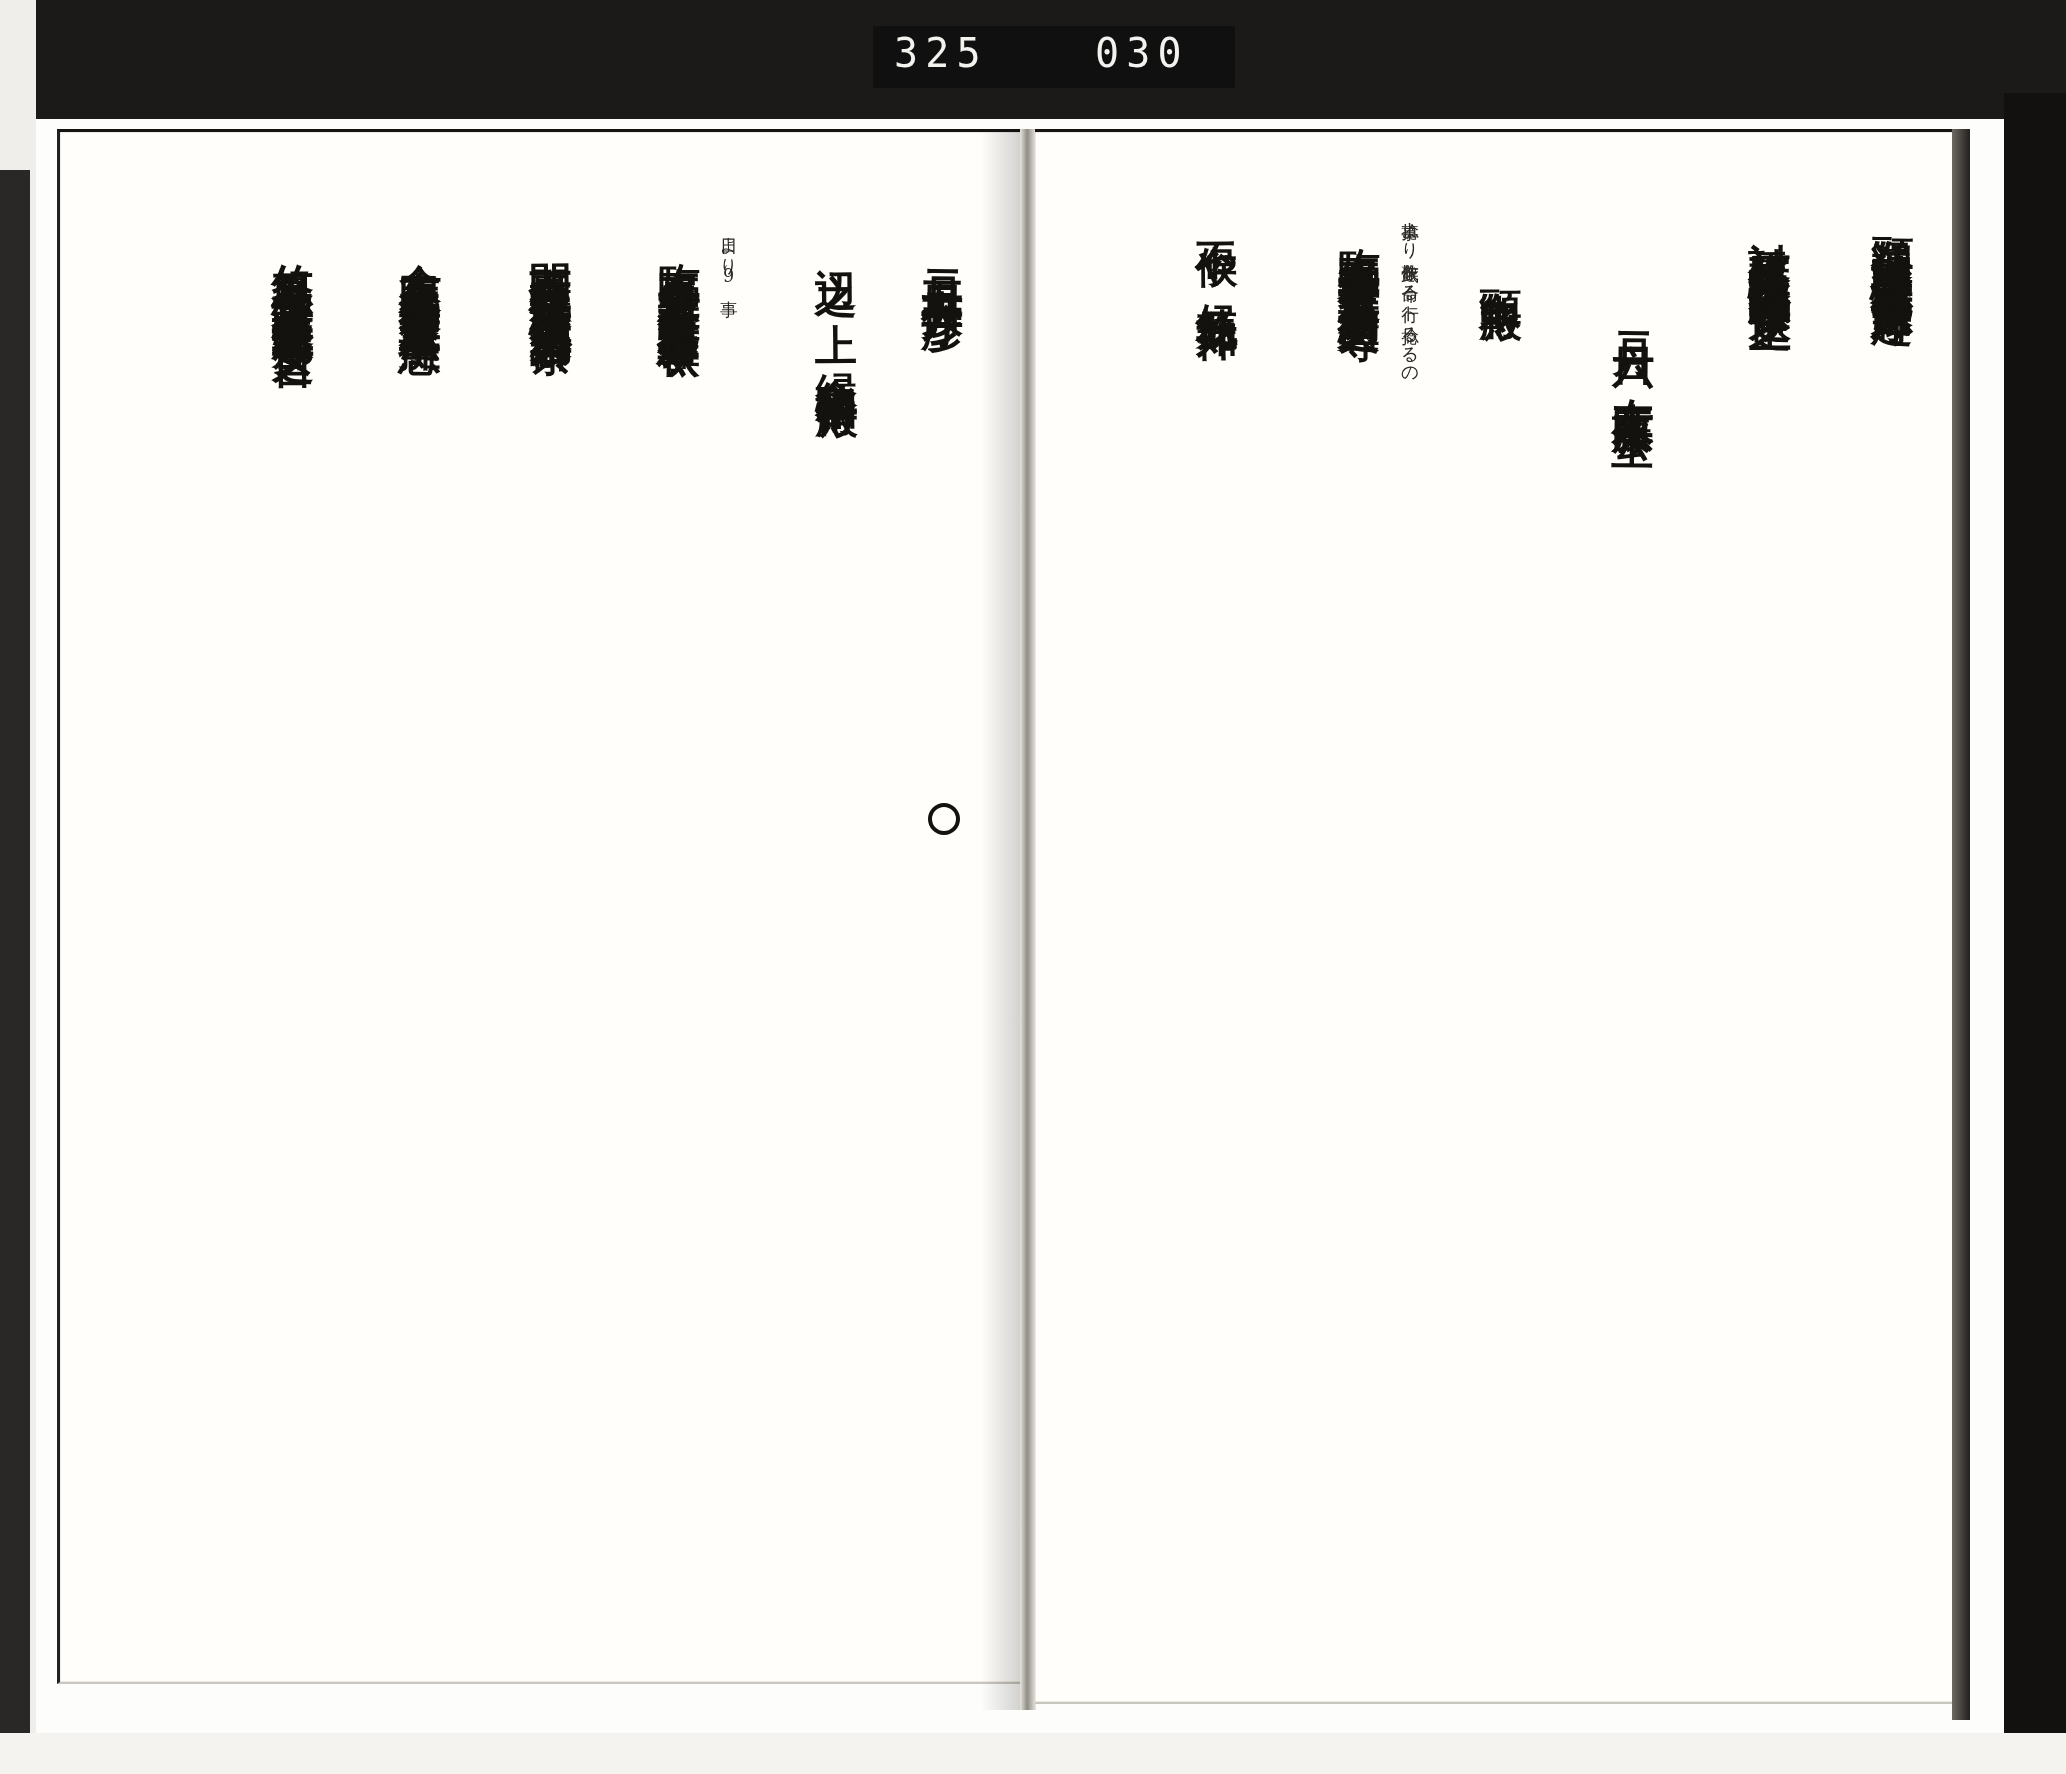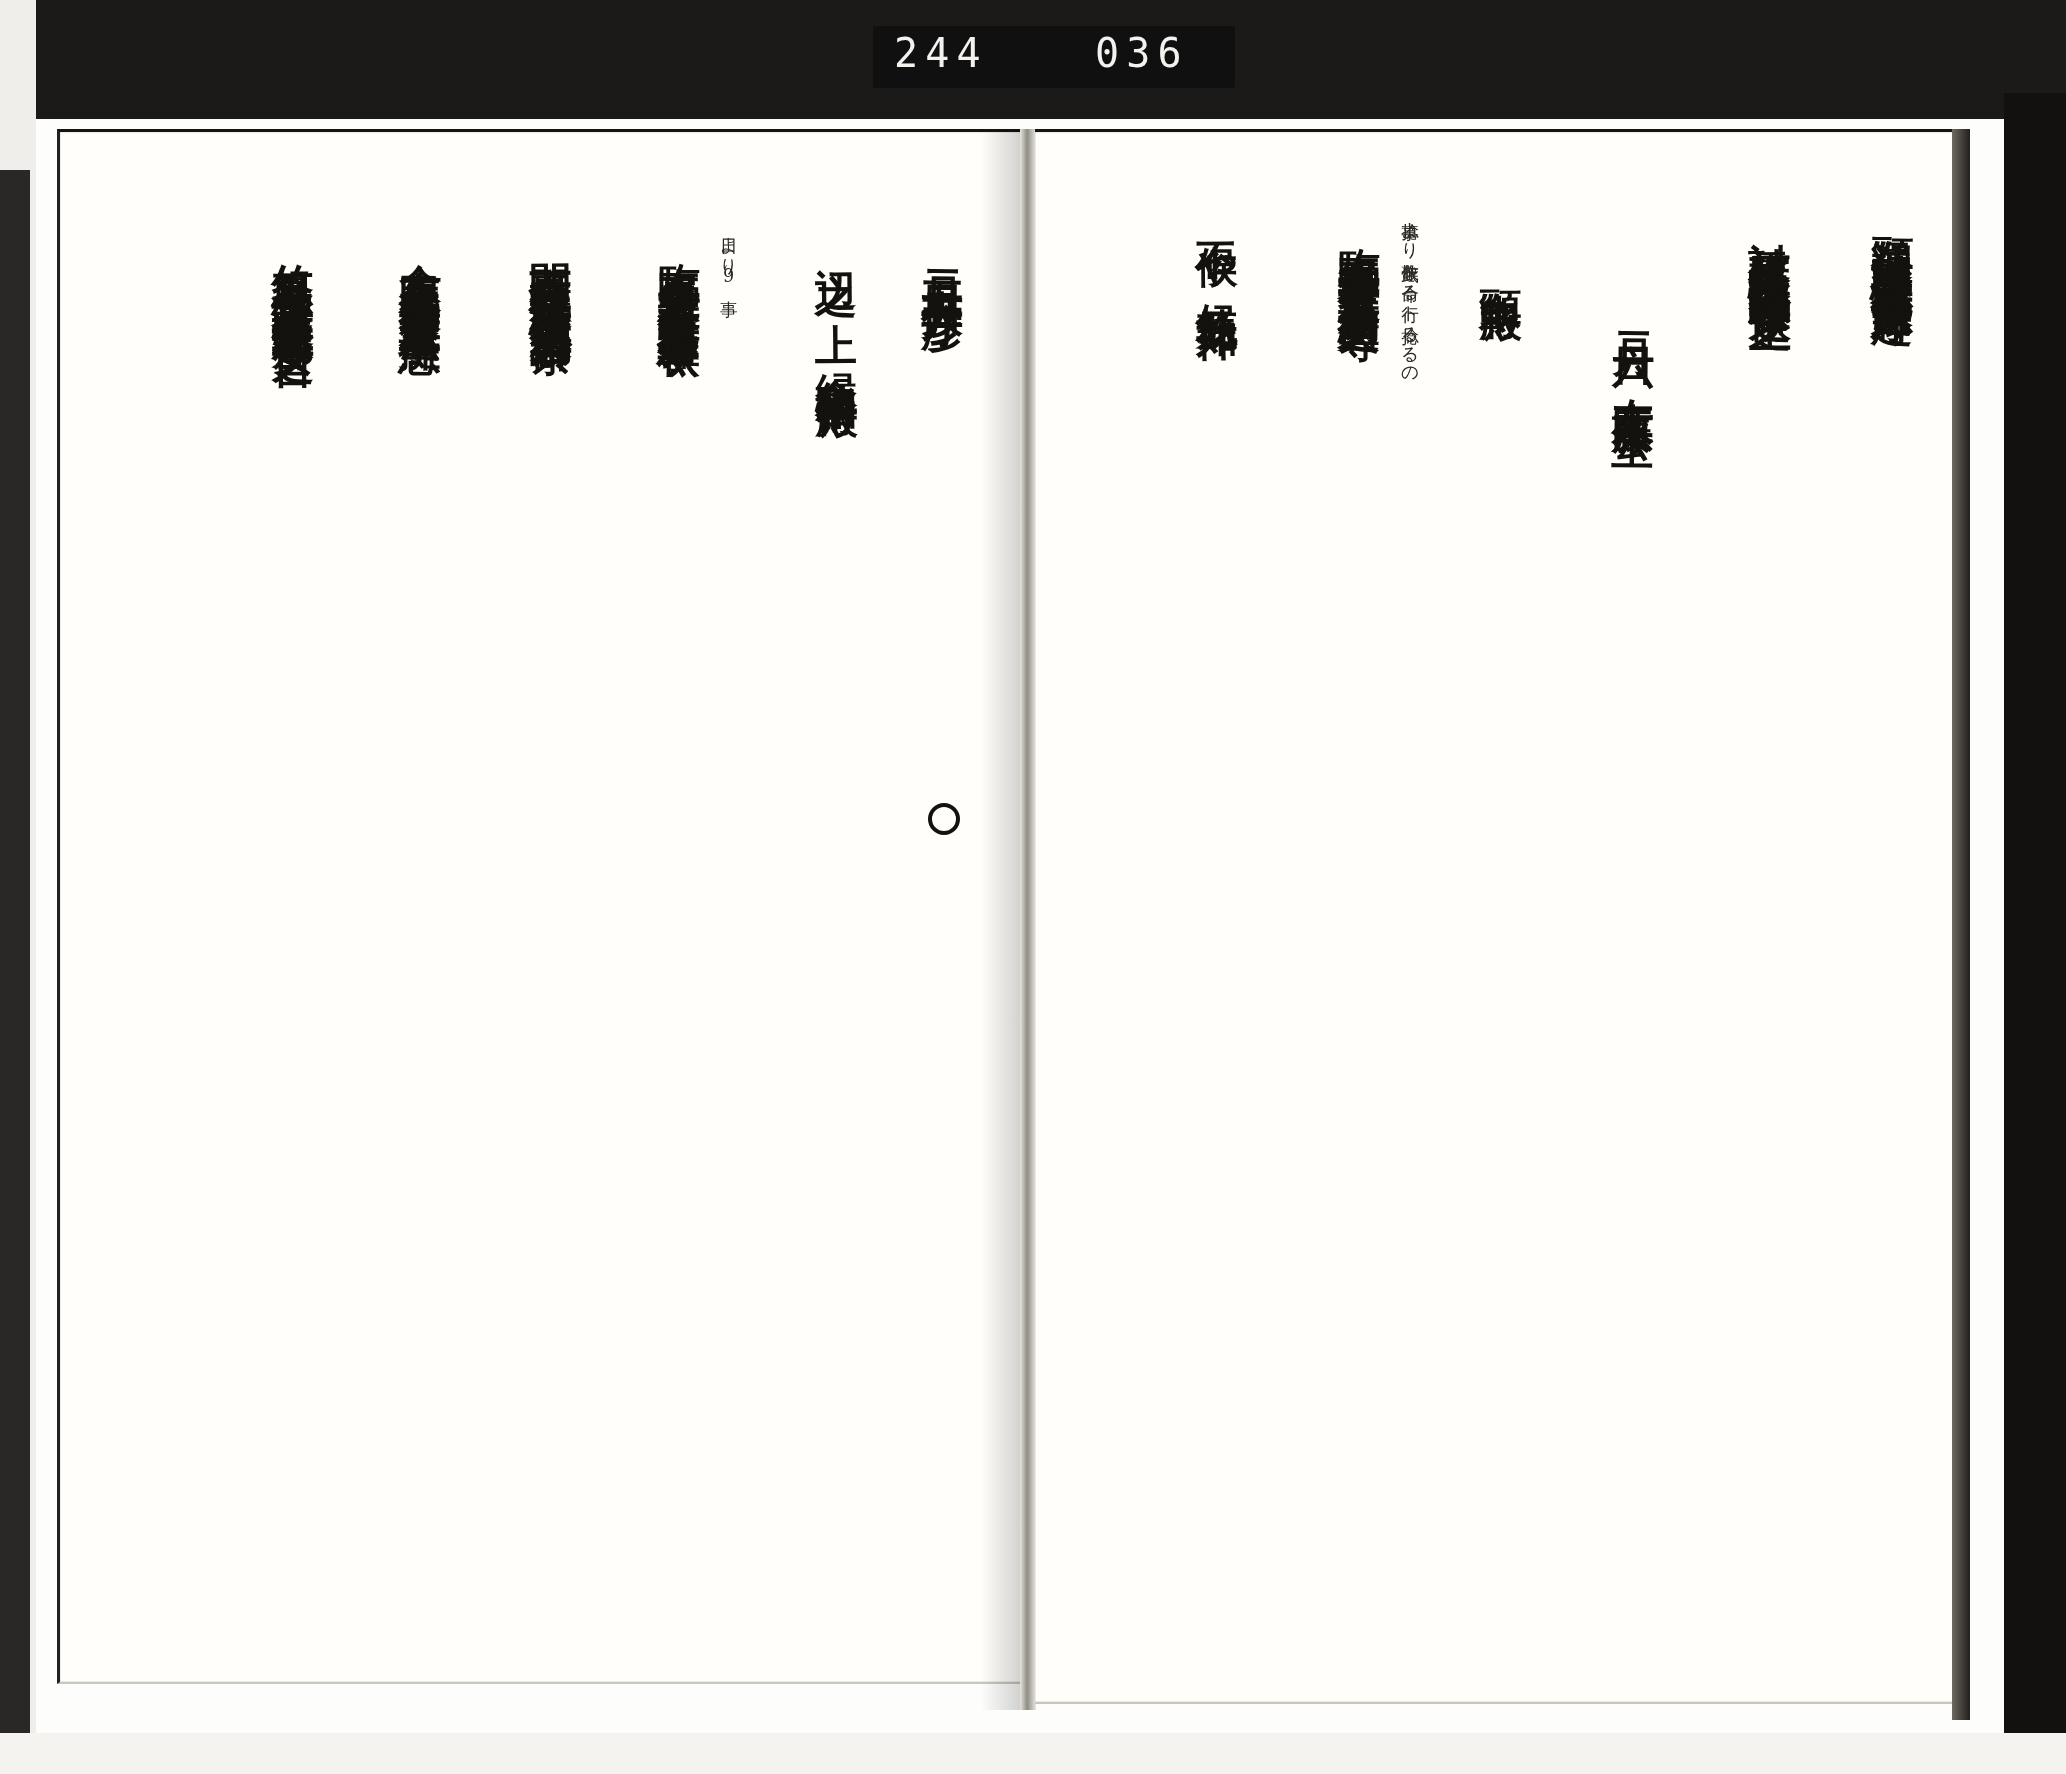--- a/index.html
+++ b/index.html
@@ -160,22 +160,22 @@
 
 <div id="page">
 
   <div class="film-top"></div>
   <div class="film-left"></div>
   <div class="film-left-dark"></div>
   <div class="film-right"></div>
   <div class="film-bottom"></div>
 
   <div class="frame-plate"></div>
-  <div class="frame-num left">244</div>
-  <div class="frame-num right">036</div>
+  <div class="frame-num left">325</div>
+  <div class="frame-num right">030</div>
 
   <div class="spread">
 
     <div class="smudge-top"></div>
     <div class="smudge-left"></div>
 
     <div class="page-sheet page-left">
       <div class="col c-lg tilt-a" style="right:62px; top:108px; height:558px;">二月五日右大弁守彦</div>
       <div class="seal" style="right:66px; top:671px;"></div>
 

